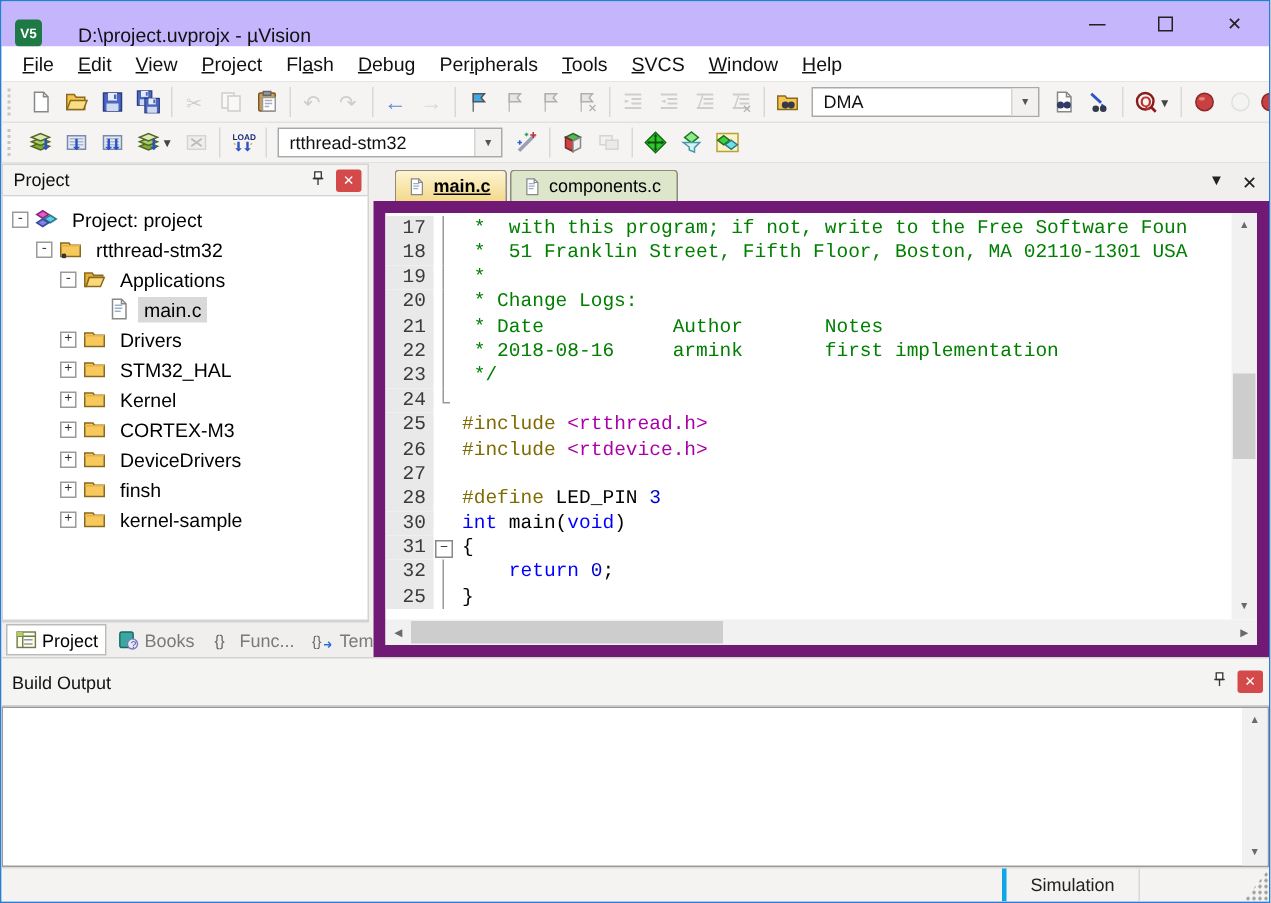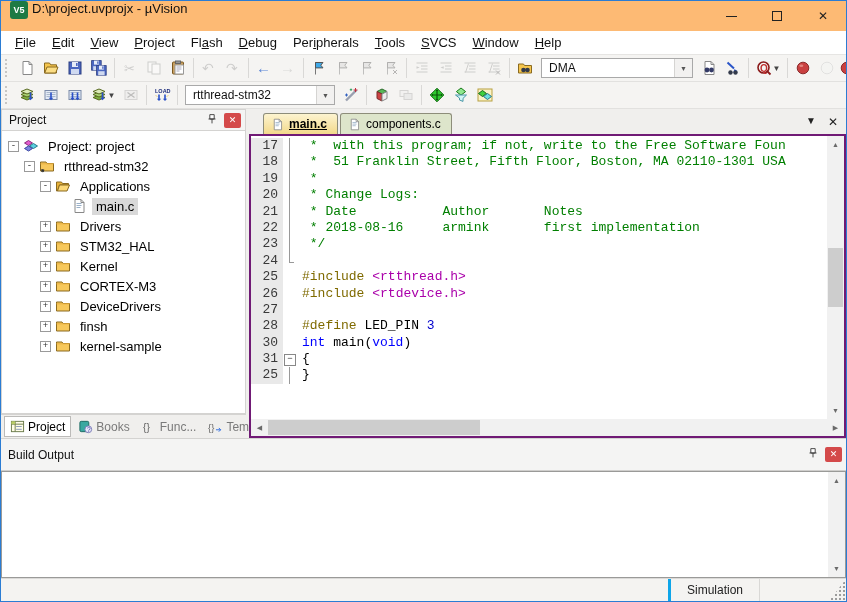--- a/index.html
+++ b/index.html
@@ -1,24 +1,24 @@
 <!DOCTYPE html>
 <html style="--c-comment: #007f00; --c-directive: #7f6a00; --c-string: #aa00aa; --c-keyword: #0000ff; --c-number: #0000cd; --c-window_border: #2b7cd3; --c-active_tab: #f3d98b;"><head>
 <meta charset="utf-8">
 <style>
   * { margin:0; padding:0; box-sizing:border-box; }
   html,body { background:#cfcfcf; font-family:"Liberation Sans",sans-serif; }
   .window { width:847px; height:602px; border:1px solid var(--c-window_border,#2b7cd3);
             background:#fff; display:flex; flex-direction:column; position:relative; overflow:hidden; }
 
   
-  .titlebar { height:30px; flex:0 0 auto; display:flex; align-items:flex-start; padding-left:9px; background:#fdba74; }
+  .titlebar { height:30px; flex:0 0 auto; display:flex; align-items:flex-end; padding-left:9px; background:#c4b5fd; }
   .app-icon { width:18px; height:18px; background:#1e7a44; border-radius:3px; color:#fff;
               font-weight:bold; font-size:9px; display:flex; align-items:center; justify-content:center; flex:0 0 auto;}
-  .title-text { margin-left:4px; font-size:13px; color:#111; white-space:nowrap; }
+  .title-text { margin-left:24px; font-size:13px; color:#111; white-space:nowrap; }
   .win-controls { margin-left:auto; display:flex; height:100%; }
   .win-btn { width:46px; display:flex; align-items:center; justify-content:center; color:#222; font-size:12px; }
   .glyph-min { width:11px; height:1px; background:#222; display:block; }
   .glyph-max { width:10px; height:10px; border:1px solid #222; display:block; }
 
   
   .menubar { height:24px; flex:0 0 auto; display:flex; align-items:center; padding-left:6px;
              font-size:13px; color:#111; background:#fff; border-bottom:1px solid #e6e5e3; }
   .menu-item { padding:3px 8px; white-space:nowrap; }
 
@@ -72,21 +72,21 @@
   .etabbar { height:25px; flex:0 0 auto; display:flex; align-items:flex-end; padding-left:14px;
              background:#f0efed; position:relative; }
   .etab { height:21px; display:flex; align-items:center; gap:5px; padding:0 10px 0 7px; font-size:12px;
           border:1px solid #8d8d7a; border-bottom:none; margin-right:2px; border-radius:3px 3px 0 0; }
   .etab svg { width:13px; height:13px; }
   .etab.active { background:linear-gradient(#fdf4d0,#f3d98b); font-weight:bold; }
   .etab.active .elabel { text-decoration:underline; }
   .etab.inactive { background:#dde5cb; }
   .etab-actions { position:absolute; right:8px; top:6px; display:flex; gap:12px; color:#222; font-size:10px; }
 
-  .editor-frame { flex:1; min-height:0; border:2px solid #701a75; background:#fff; display:flex; flex-direction:column; }
+  .editor-frame { flex:1; min-height:0; border:8px solid #701a75; background:#fff; display:flex; flex-direction:column; }
   .editor-body { flex:1; min-height:0; display:flex; }
   .code-area { flex:1; min-width:0; overflow:hidden; padding-top:2px; background:#fff; }
   .line { display:flex; height:16.4px; line-height:16.4px; font-family:"Liberation Mono","DejaVu Sans Mono",monospace;
           font-size:13px; white-space:pre; }
   .lnum { width:32px; flex:0 0 auto; text-align:right; padding-right:5px; background:#e9e9e9; color:#3a3a3a; }
   .fold { width:14px; flex:0 0 auto; position:relative; }
   .fold.line::before { content:""; position:absolute; left:6px; top:0; bottom:0; border-left:1px solid #999; }
   .fold.end::before { content:""; position:absolute; left:6px; top:0; height:55%; border-left:1px solid #999; }
   .fold.end::after { content:""; position:absolute; left:6px; top:55%; width:5px; border-top:1px solid #999; }
   .fold.box::before { content:"\2212"; position:absolute; left:1px; top:3px; width:10px; height:10px;
@@ -718,20 +718,21 @@
               <div class="line"><span class="lnum">21</span><span class="fold line"></span><span class="codetext"><span class="c"> * Date           Author       Notes</span></span></div>
               <div class="line"><span class="lnum">22</span><span class="fold line"></span><span class="codetext"><span class="c"> * 2018-08-16     armink       first implementation</span></span></div>
               <div class="line"><span class="lnum">23</span><span class="fold line"></span><span class="codetext"><span class="c"> */</span></span></div>
               <div class="line"><span class="lnum">24</span><span class="fold end"></span><span class="codetext"></span></div>
               <div class="line"><span class="lnum">25</span><span class="fold"></span><span class="codetext"><span class="d">#include</span><span class="p"> </span><span class="s">&lt;rtthread.h&gt;</span></span></div>
               <div class="line"><span class="lnum">26</span><span class="fold"></span><span class="codetext"><span class="d">#include</span><span class="p"> </span><span class="s">&lt;rtdevice.h&gt;</span></span></div>
               <div class="line"><span class="lnum">27</span><span class="fold"></span><span class="codetext"></span></div>
               <div class="line"><span class="lnum">28</span><span class="fold"></span><span class="codetext"><span class="d">#define</span><span class="p"> LED_PIN </span><span class="n">3</span></span></div>
               <div class="line"><span class="lnum">30</span><span class="fold"></span><span class="codetext"><span class="k">int</span><span class="p"> main(</span><span class="k">void</span><span class="p">)</span></span></div>
               <div class="line"><span class="lnum">31</span><span class="fold box"></span><span class="codetext"><span class="p">{</span></span></div>
+              <div class="line"><span class="lnum">32</span><span class="fold line"></span><span class="codetext"><span class="p">    </span><span class="k">return</span><span class="p"> </span><span class="n">0</span><span class="p">;</span></span></div>
               <div class="line"><span class="lnum">25</span><span class="fold line"></span><span class="codetext"><span class="p">}</span></span></div>
             </div>
           <div class="vscroll">
             <span class="sarrow">▲</span>
             <span class="strack">
                 <span class="sthumb" style="top:38%;height:24%"></span>
               </span>
             <span class="sarrow">▼</span>
           </div>
         </div>

